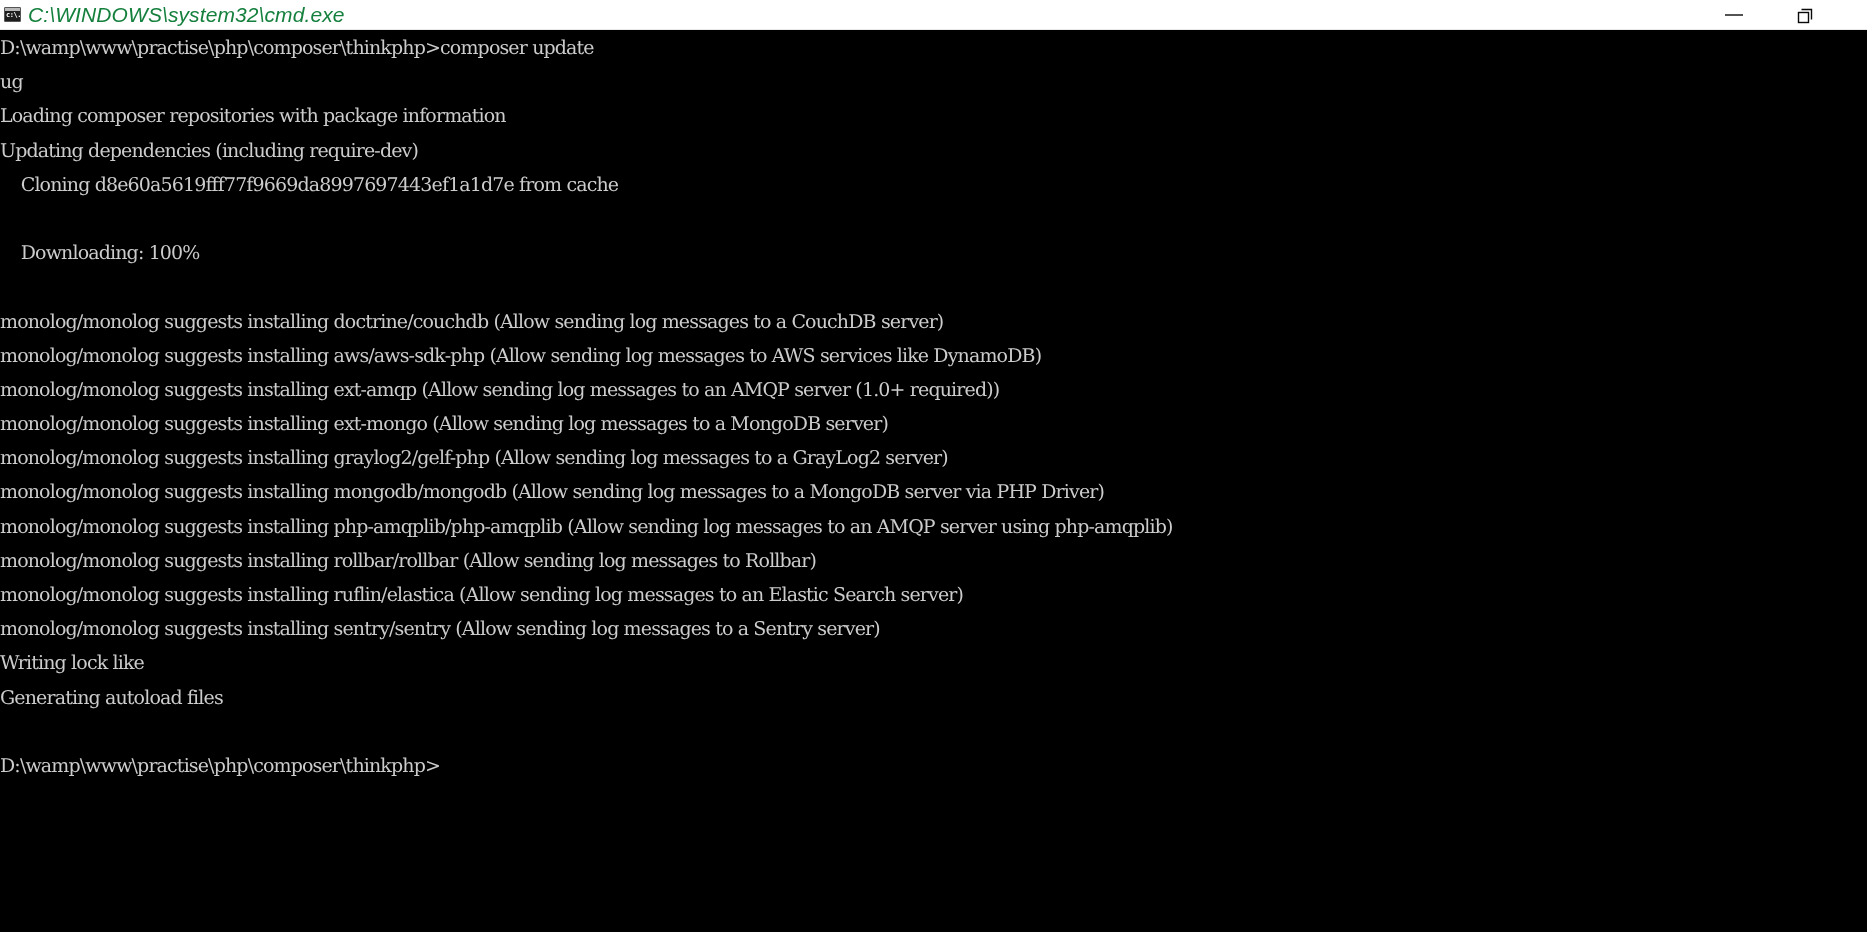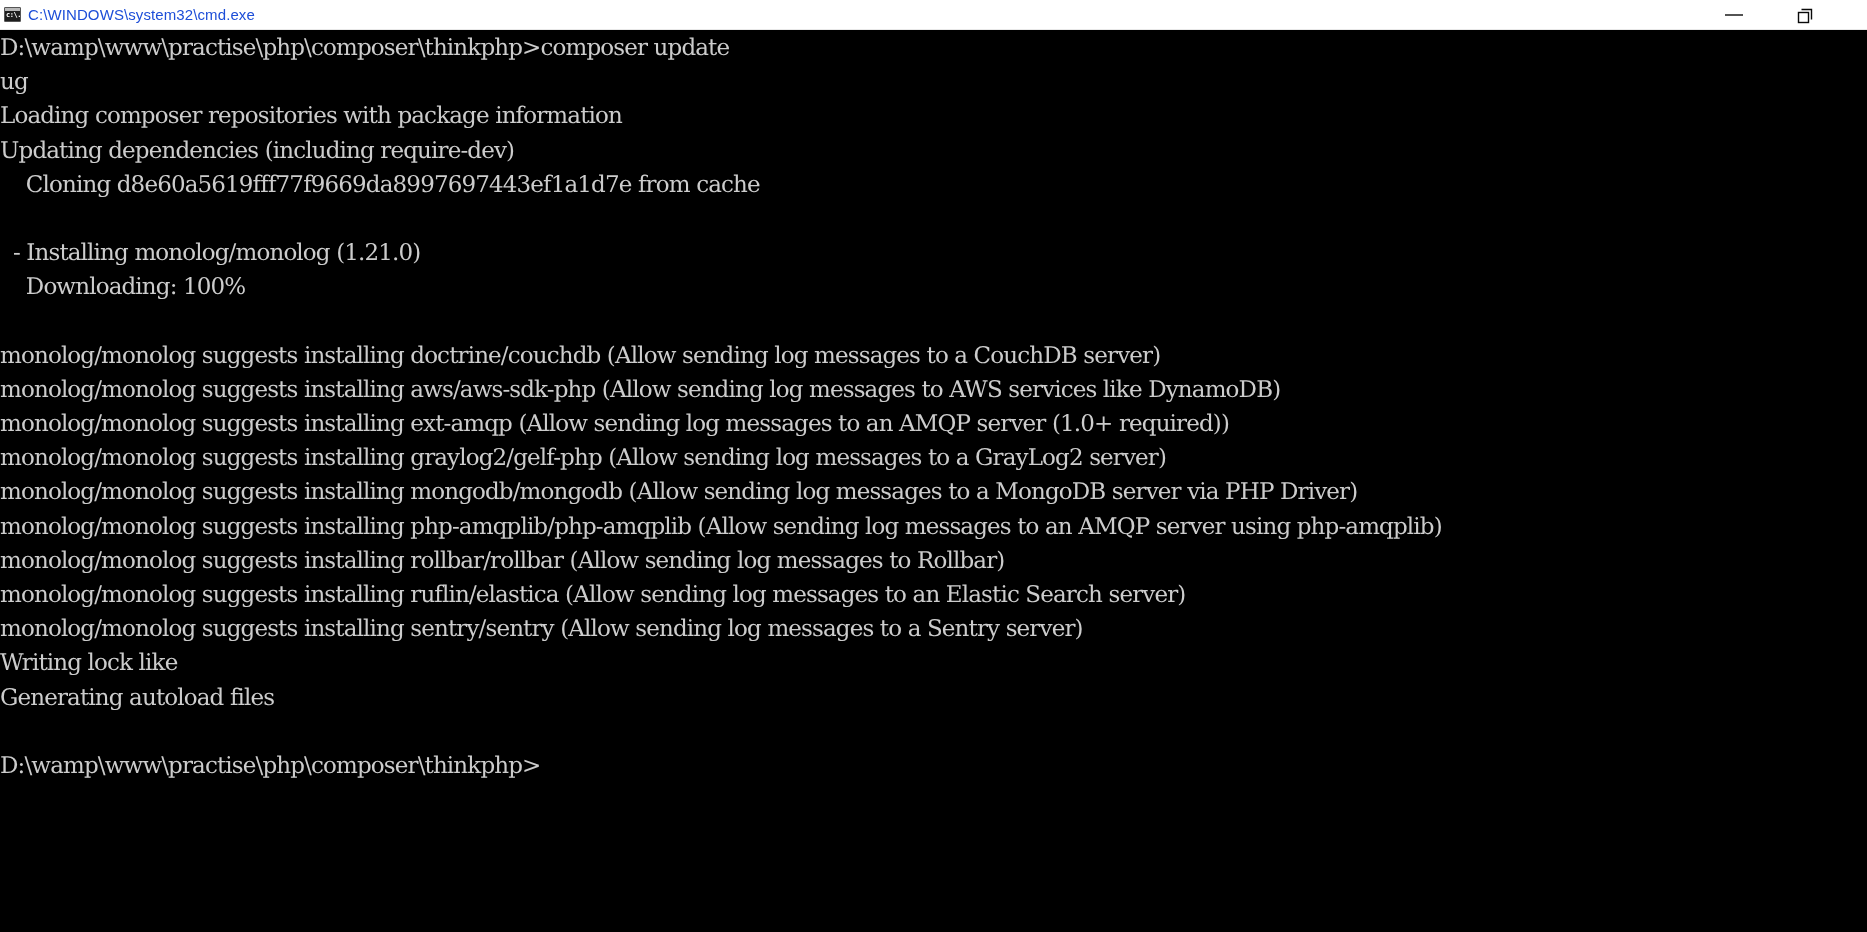--- a/index.html
+++ b/index.html
@@ -62,25 +62,26 @@
     top: 3px;
     font-family: "DejaVu Sans Mono", monospace;
     font-size: 7px;
     line-height: 9px;
     color: #ffffff;
     letter-spacing: -0.5px;
     font-weight: bold;
   }
   .tb-title {
     font-family: "Liberation Sans", sans-serif;
-    font-size: 15px;
+    font-size: 21px;
     line-height: 20px;
-    color: #1d4ed8;
+    color: #15803d;
     white-space: nowrap;
     letter-spacing: 0.1px;
+    font-style: italic;
   }
   .tb-spacer { flex: 1 1 auto; }
 
   .tb-btn {
     width: 46px;
     height: 30px;
     display: flex;
     align-items: center;
     justify-content: center;
     flex: 0 0 auto;
@@ -106,21 +107,21 @@
     left: 0;
     top: 1px;
     width: 1867px;
   }
   .term-line {
     display: block;
     height: 34.2px;
     line-height: 34.2px;
     white-space: pre;
     font-family: "DejaVu Serif", "Liberation Serif", serif;
-    font-size: 23px;
+    font-size: 19px;
     color: #cccccc;
     letter-spacing: -0.86px;
     margin: 0;
     padding: 0;
     overflow: hidden;
     text-rendering: geometricPrecision;
   }
 </style>
 </head>
 <body>
@@ -150,26 +151,26 @@
   </div>
 
   <div class="terminal">
     <div class="term-lines">
       <div class="term-line">D:\wamp\www\practise\php\composer\thinkphp&gt;composer update</div>
       <div class="term-line">ug</div>
       <div class="term-line">Loading composer repositories with package information</div>
       <div class="term-line">Updating dependencies (including require-dev)</div>
       <div class="term-line">    Cloning d8e60a5619fff77f9669da8997697443ef1a1d7e from cache</div>
       <div class="term-line"></div>
-      <div class="term-line">  - Installing monolog/monolog (1.21.0)</div>
       <div class="term-line">    Downloading: 100%</div>
       <div class="term-line"></div>
       <div class="term-line">monolog/monolog suggests installing doctrine/couchdb (Allow sending log messages to a CouchDB server)</div>
       <div class="term-line">monolog/monolog suggests installing aws/aws-sdk-php (Allow sending log messages to AWS services like DynamoDB)</div>
       <div class="term-line">monolog/monolog suggests installing ext-amqp (Allow sending log messages to an AMQP server (1.0+ required))</div>
+      <div class="term-line">monolog/monolog suggests installing ext-mongo (Allow sending log messages to a MongoDB server)</div>
       <div class="term-line">monolog/monolog suggests installing graylog2/gelf-php (Allow sending log messages to a GrayLog2 server)</div>
       <div class="term-line">monolog/monolog suggests installing mongodb/mongodb (Allow sending log messages to a MongoDB server via PHP Driver)</div>
       <div class="term-line">monolog/monolog suggests installing php-amqplib/php-amqplib (Allow sending log messages to an AMQP server using php-amqplib)</div>
       <div class="term-line">monolog/monolog suggests installing rollbar/rollbar (Allow sending log messages to Rollbar)</div>
       <div class="term-line">monolog/monolog suggests installing ruflin/elastica (Allow sending log messages to an Elastic Search server)</div>
       <div class="term-line">monolog/monolog suggests installing sentry/sentry (Allow sending log messages to a Sentry server)</div>
       <div class="term-line">Writing lock like</div>
       <div class="term-line">Generating autoload files</div>
       <div class="term-line"></div>
       <div class="term-line">D:\wamp\www\practise\php\composer\thinkphp&gt;</div>

